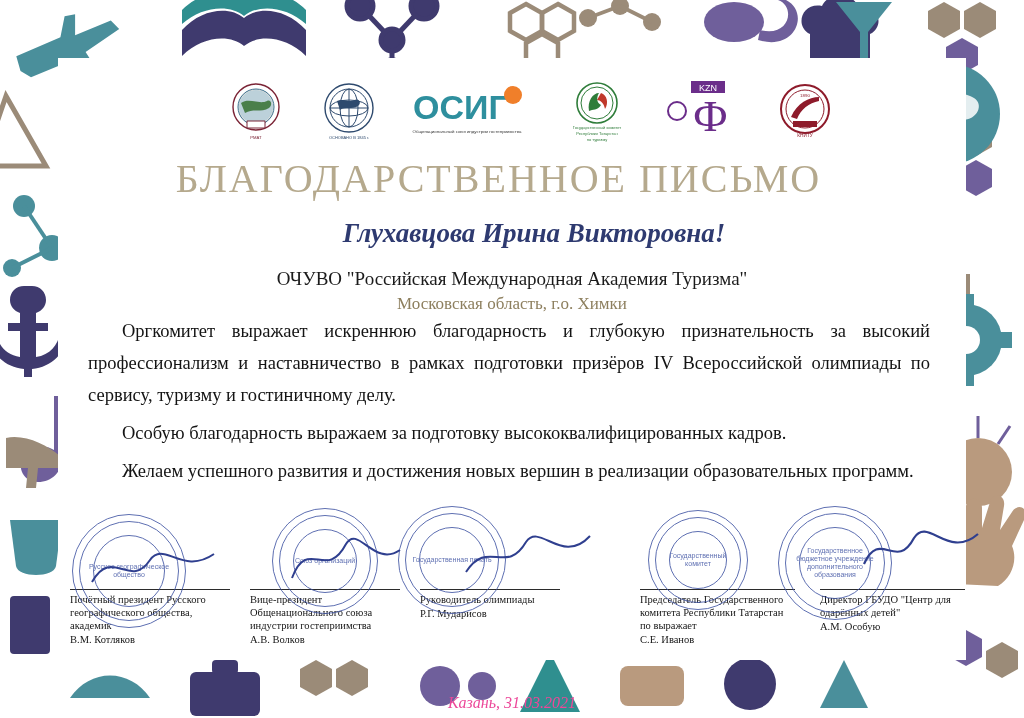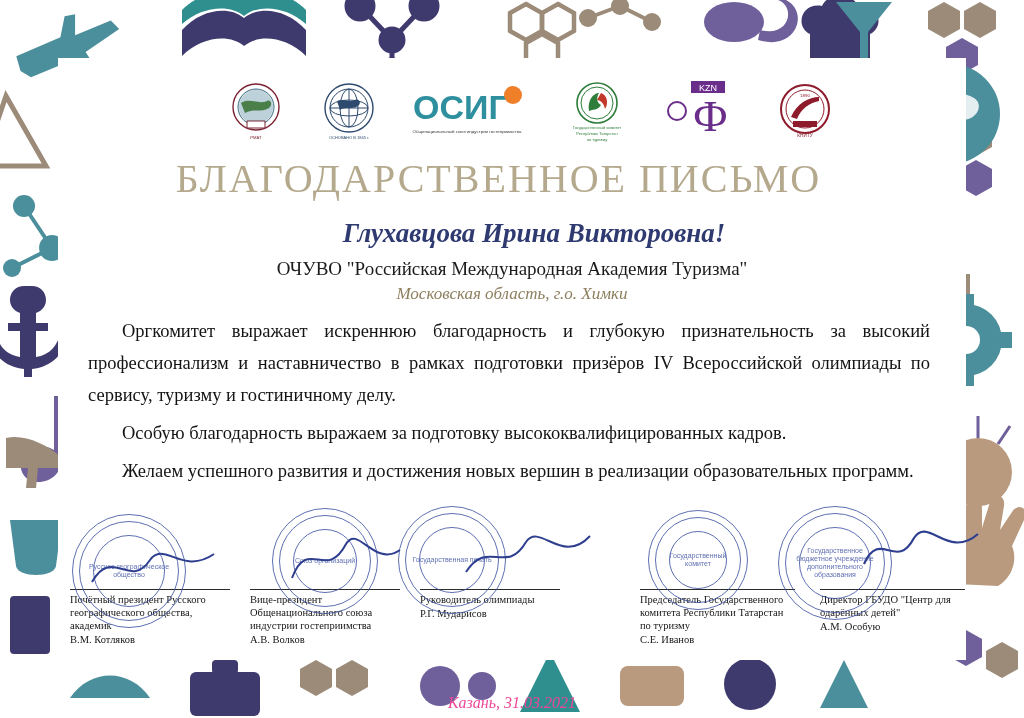--- a/index.html
+++ b/index.html
@@ -88,34 +88,33 @@
     left: 0;
     width: 1024px;
     text-align: center;
   }
   .recipient-name {
     font-family: "Liberation Serif", serif;
     font-style: italic;
     font-weight: bold;
     font-size: 27px;
     color: #2e3a70;
-    margin-bottom: 9px;
+    margin-bottom: 19px;
     padding-left: 44px;
   }
   .recipient-org {
     font-family: "Liberation Serif", serif;
     font-size: 19px;
     color: #1b1b1b;
     margin-bottom: 4px;
   }
   .recipient-place {
     font-family: "Liberation Serif", serif;
     font-size: 17px;
     color: #8d7f5e;
-    font-style: italic;
   }
 
   
   .body-text {
     position: absolute;
     z-index: 10;
     top: 315px;
     left: 88px;
     width: 842px;
     font-family: "Liberation Serif", serif;
@@ -513,21 +512,21 @@
     </div>
 
     <div class="sig sig-2">
       <div class="line"></div>
       <div>Вице-президент Общенационального союза индустрии гостеприимства</div>
       <div class="name">А.В. Волков</div>
     </div>
 
     <div class="sig sig-4">
       <div class="line"></div>
-      <div>Председатель Государственного комитета Республики Татарстан по туризму</div>
+      <div>Председатель Государственного комитета Республики Татарстан по выражает</div>
       <div class="name">С.Е. Иванов</div>
     </div>
 
     <div class="sig sig-5">
       <div class="line"></div>
       <div>Директор ГБУДО "Центр для одарённых детей"</div>
       <div class="name">А.М. Особую</div>
     </div>
   </div>
 

